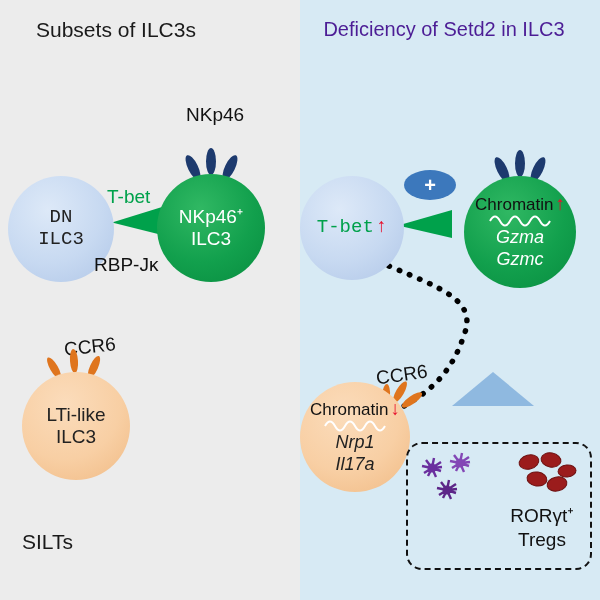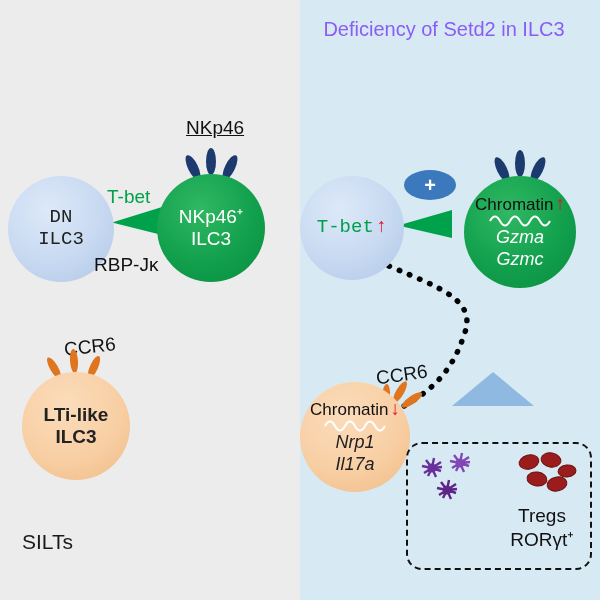--- a/index.html
+++ b/index.html
@@ -32,22 +32,23 @@
 
 <div id="canvas">
 
   <div class="panel left"></div>
   <div class="panel right"></div>
 
   <svg class="overlay" width="600" height="600" viewBox="0 0 600 600">
     <path d="M 389 266 C 440 288, 478 300, 464 335 C 452 372, 432 390, 404 406" fill="none" stroke="#000" stroke-width="5.5" stroke-linecap="round" stroke-dasharray="0.5 10.5"></path>
   </svg>
 
+  <div class="title" style="left:36px; top:18px;">Subsets of ILC3s</div>
 
-  <div class="label" style="left:186px; top:117px;text-decoration:underline;">NKp46</div>
+  <div class="label" style="left:186px; top:104px;">NKp46</div>
 
   <div class="spike" style="left:188px; top:154px; transform:rotate(-26deg);"></div>
   <div class="spike" style="left:206px; top:148px;"></div>
   <div class="spike" style="left:225px; top:154px; transform:rotate(26deg);"></div>
 
   <div class="label green-text" style="left:107px; top:186px;">T-bet</div>
   <div class="wedge" style="left:112px; top:207px; width:50px; height:28px;"></div>
 
   <div class="cell blue" style="left:8px; top:176px; width:106px; height:106px;">
     <span>DN</span>
@@ -60,28 +61,28 @@
   </div>
 
   <div class="label" style="left:94px; top:254px;">RBP-Jκ</div>
 
   <div class="label" style="left:64px; top:336px; transform:rotate(-6deg);">CCR6</div>
 
   <div class="spike or" style="left:50px; top:356px; transform:rotate(-30deg);"></div>
   <div class="spike or" style="left:70px; top:349px; transform:rotate(-4deg);"></div>
   <div class="spike or" style="left:90px; top:355px; transform:rotate(24deg);"></div>
 
-  <div class="cell orange" style="left:22px; top:372px; width:108px; height:108px;font-weight:bold;">
+  <div class="cell orange" style="left:22px; top:372px; width:108px; height:108px;">
     <span>LTi-like</span>
     <span>ILC3</span>
   </div>
 
   <div class="title" style="left:22px; top:530px;">SILTs</div>
 
-  <div class="title" style="left:288px; top:18px; width:312px; text-align:center; color:#8b5cf6; font-size:20px;">Deficiency of Setd2 in ILC3</div>
+  <div class="title" style="left:288px; top:18px; width:312px; text-align:center; color:#4c1d95; font-size:20px;">Deficiency of Setd2 in ILC3</div>
 
 
   <div class="spike" style="left:497px; top:156px; transform:rotate(-26deg);"></div>
   <div class="spike" style="left:515px; top:150px;"></div>
   <div class="spike" style="left:533px; top:156px; transform:rotate(26deg);"></div>
 
   <div class="plus-ellipse" style="left:404px; top:170px; width:52px; height:30px;">
     <span>+</span>
   </div>
   <div class="wedge" style="left:398px; top:210px; width:54px; height:28px;"></div>
@@ -143,18 +144,18 @@
   <svg class="overlay" style="left:512px; top:450px;" width="70" height="48" viewBox="0 0 70 48">
     <g fill="#9b1c1c" stroke="#6d1111" stroke-width="1">
       <ellipse cx="17" cy="12" rx="10" ry="7" transform="rotate(-15 17 12)"></ellipse>
       <ellipse cx="39" cy="10" rx="10" ry="7" transform="rotate(10 39 10)"></ellipse>
       <ellipse cx="55" cy="21" rx="9" ry="6" transform="rotate(-5 55 21)"></ellipse>
       <ellipse cx="25" cy="29" rx="10" ry="7" transform="rotate(8 25 29)"></ellipse>
       <ellipse cx="45" cy="34" rx="10" ry="7" transform="rotate(-12 45 34)"></ellipse>
     </g>
   </svg>
   <div class="group-label" style="left:496px; top:504px; width:92px;">
+    <div>RORγt⁺</div>
     <div>Tregs</div>
-    <div>RORγt⁺</div>
   </div>
 
 
 </div>
 
 </body></html>

